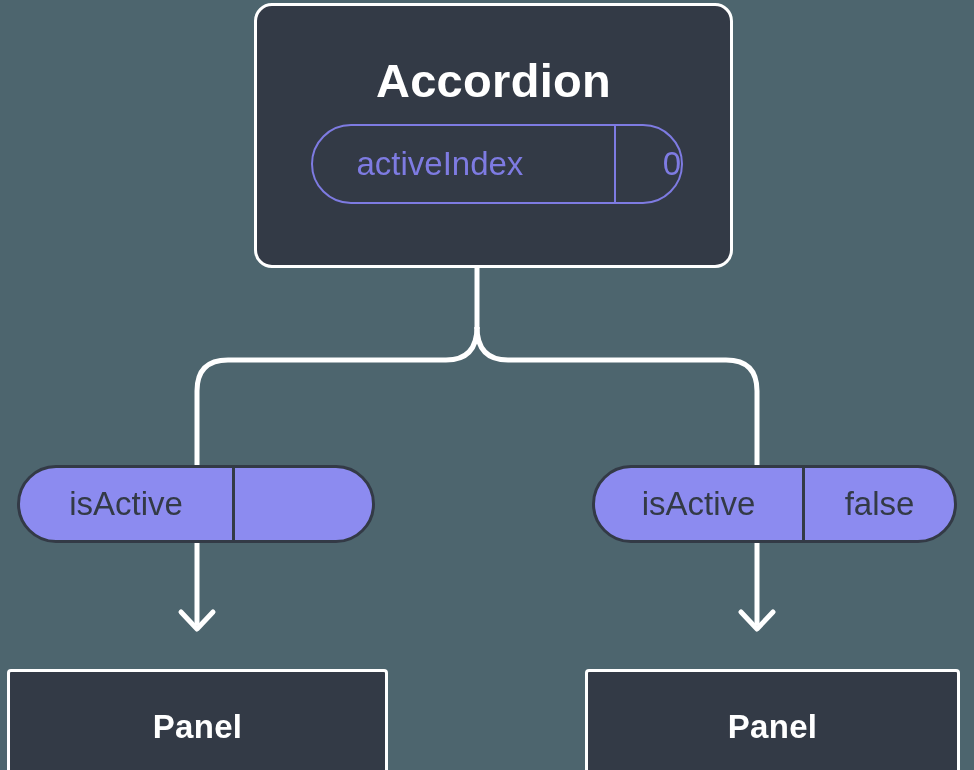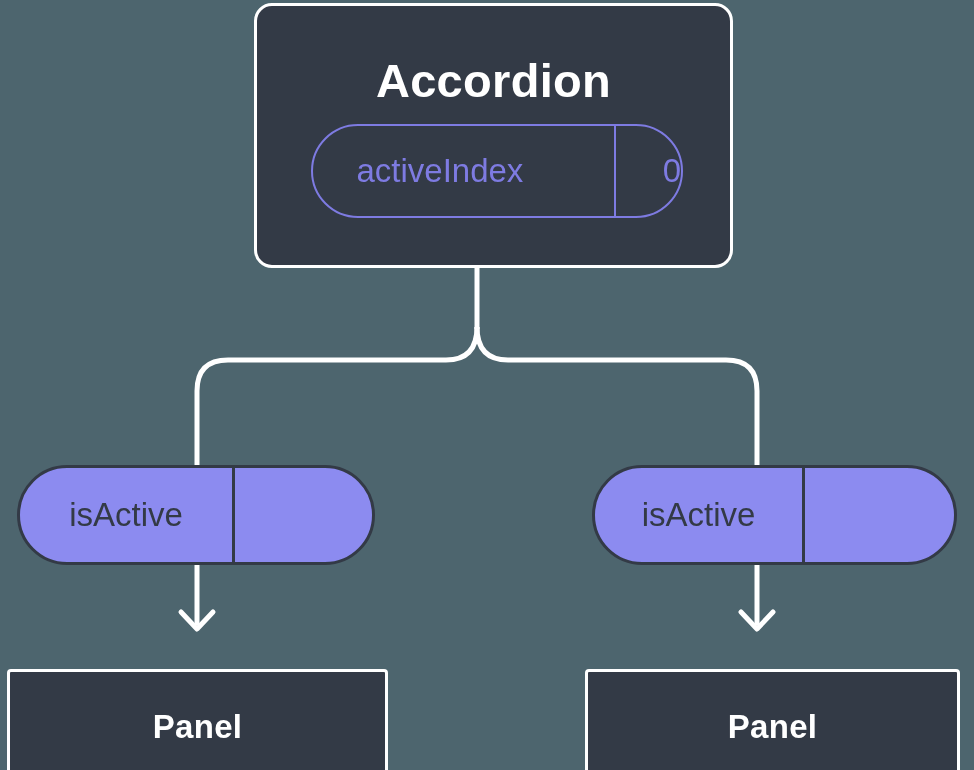--- a/index.html
+++ b/index.html
@@ -39,28 +39,28 @@
     font-size:33px;font-weight:700;letter-spacing:.3px;margin-top:19px;
   }
   .panel-left{left:7px;top:650px;}
   .panel-right{left:585px;top:650px;width:375px;}
 
   .pill{
     display:flex;align-items:stretch;overflow:hidden;
     border-radius:60px;font-size:33px;
   }
   .pill-outline{
-    position:absolute;left:54px;top:118px;width:372px;height:94px;
+    position:absolute;left:54px;top:118px;width:372px;height:80px;
     border:2px solid var(--accent);color:var(--accent);
     background:transparent;
     gap:47px;
   }
   .pill-outline .pill-divider{background:var(--accent);width:2px;}
   .pill-state{
-    position:absolute;z-index:2;height:100px;
+    position:absolute;z-index:2;height:78px;
     background:var(--pill-fill);
     border:3px solid var(--pill-border);
     color:var(--pill-text);
   }
   .pill-state .pill-divider{background:var(--pill-border);width:3px;}
   .pill-state-left{left:17px;top:465px;width:358px;}
   .pill-state-right{left:592px;top:465px;width:365px;}
   .pill-section{display:flex;align-items:center;justify-content:center;}
   .pill-name-a{width:278px;}
   .pill-value-a{flex:1;}
@@ -91,19 +91,20 @@
   </div>
 
   <div class="pill pill-state pill-state-left">
     <div class="pill-section pill-name-l">isActive</div>
     <div class="pill-divider"></div>
   </div>
 
   <div class="pill pill-state pill-state-right">
     <div class="pill-section pill-name-r">isActive</div>
     <div class="pill-divider"></div>
+    <div class="pill-section pill-value">false</div>
   </div>
 
   <div class="node panel panel-left">Panel</div>
 
   <div class="node panel panel-right">Panel</div>
 
 </div>
 
 </body></html>

